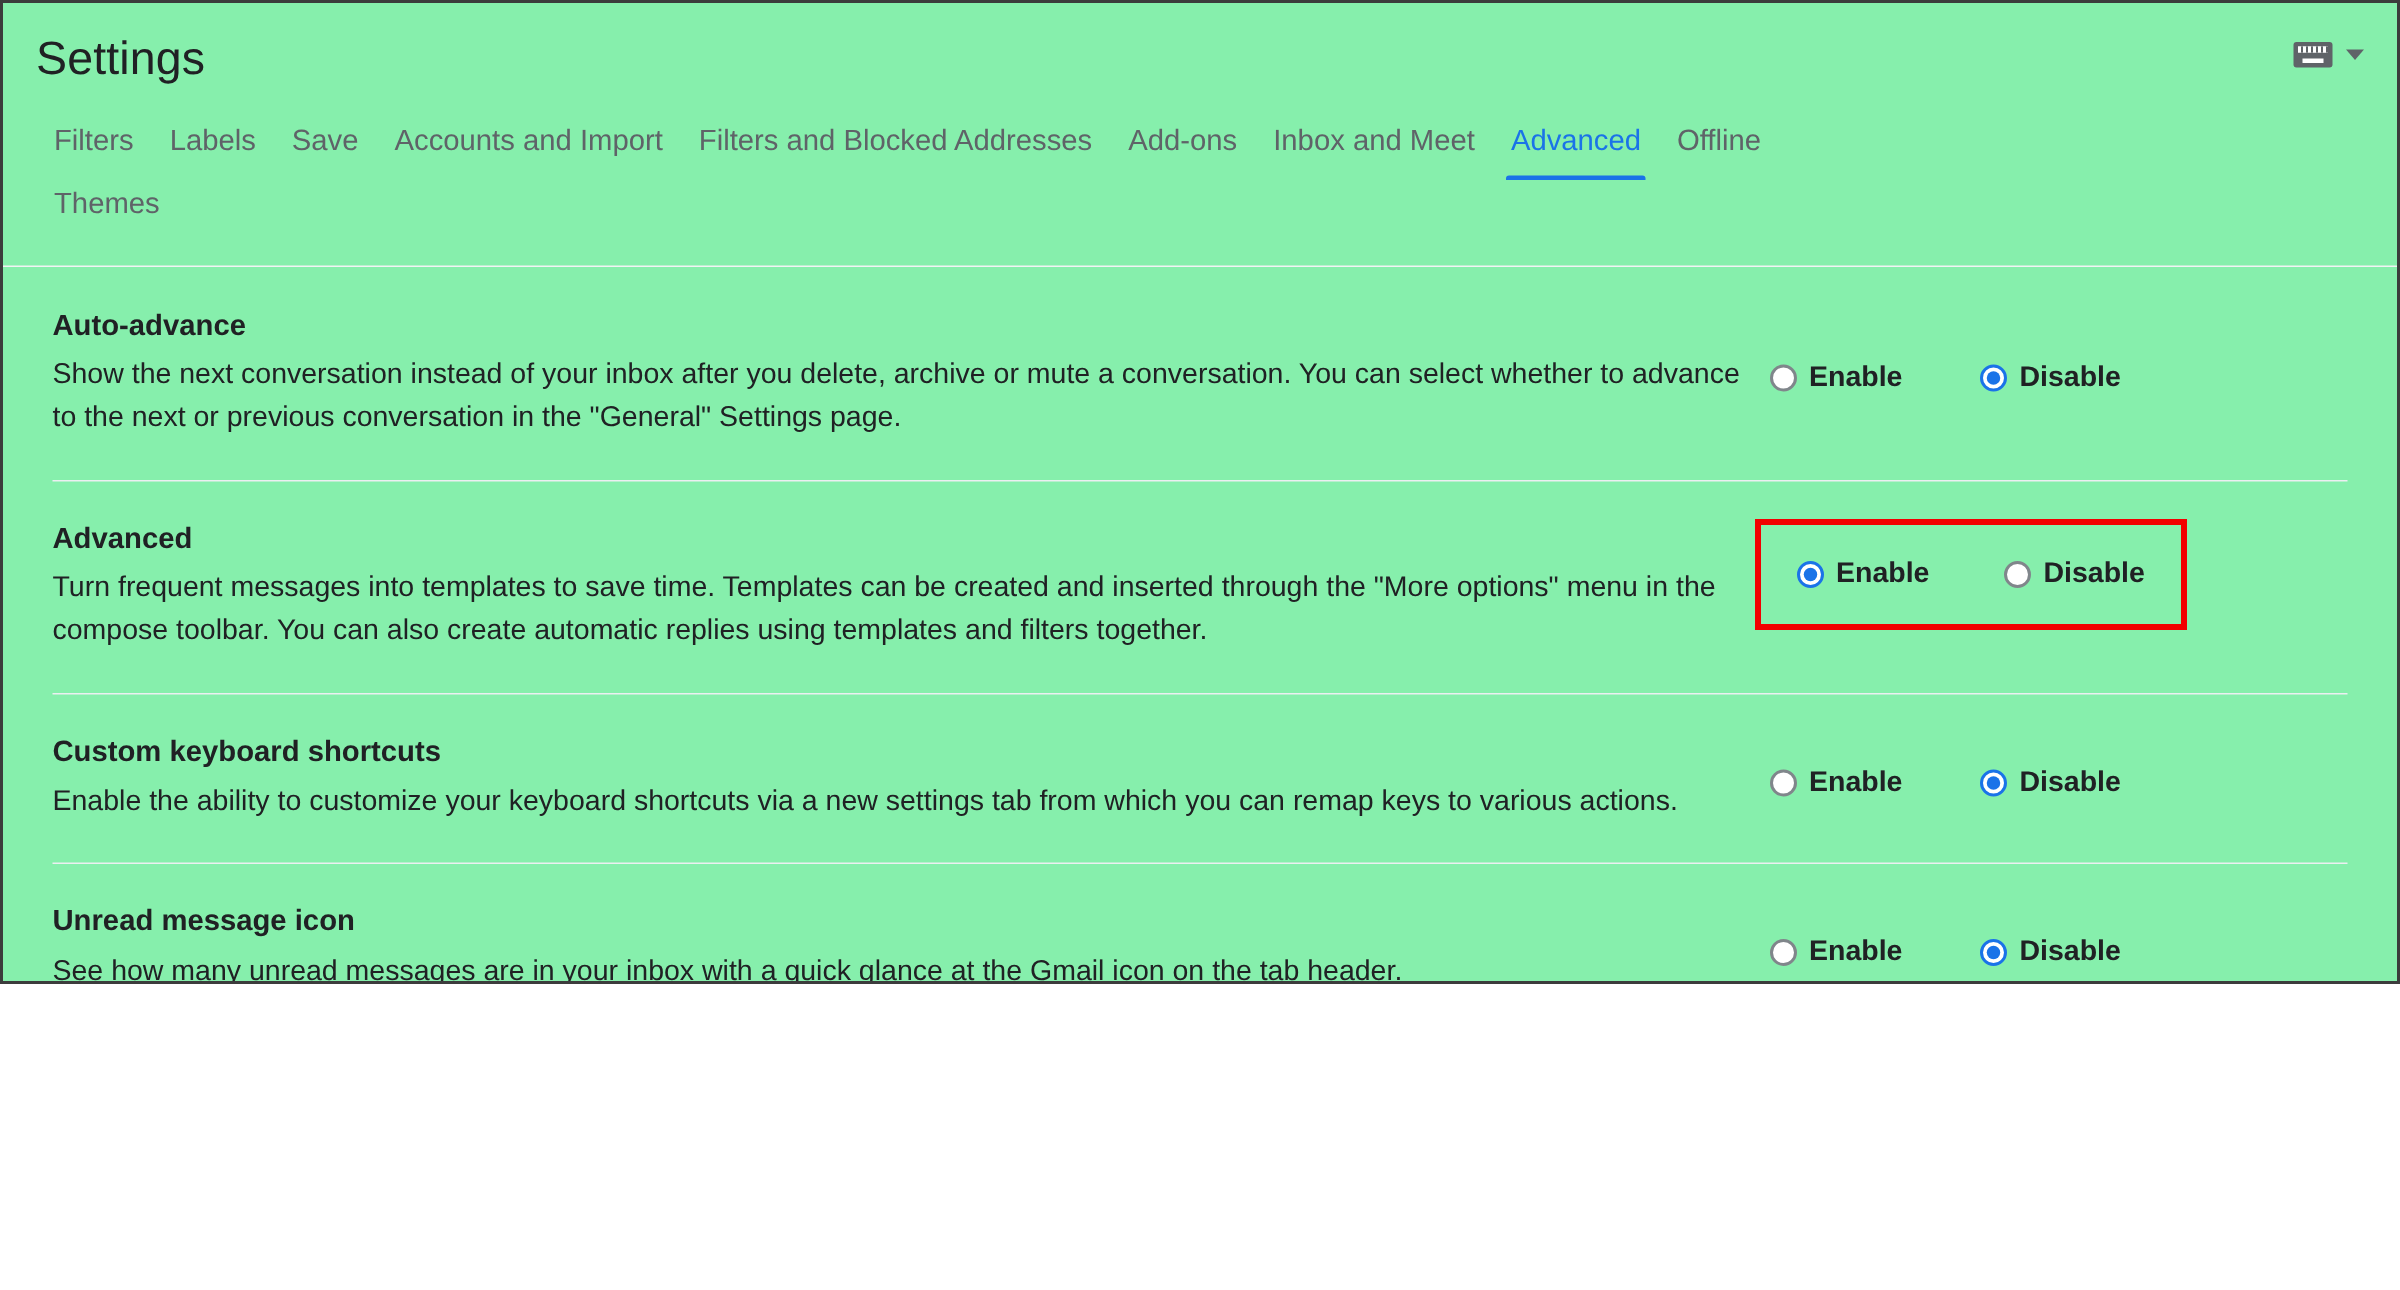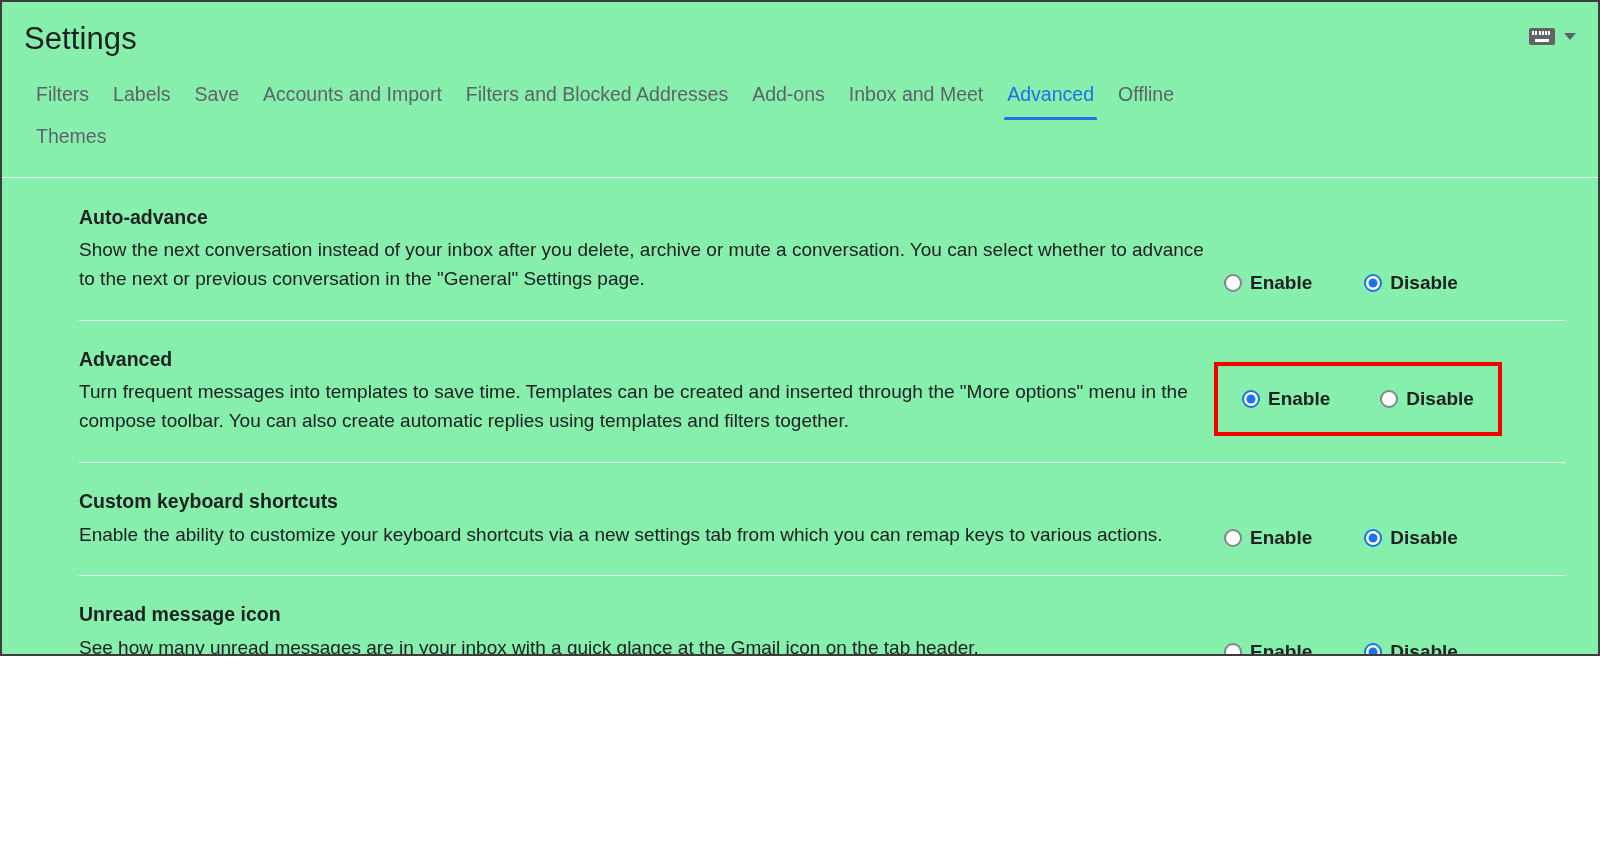--- a/index.html
+++ b/index.html
@@ -120,24 +120,23 @@
     width: 100%;
     margin-top: 16px;
   }
 
   
   .settings-body {
     padding: 0 33px;
   }
   .setting-row {
     display: flex;
-    align-items: flex-end;
+    align-items: center;
     padding: 27px 0 26px 0;
     position: relative;
-    margin-left: 44px;
   }
   .setting-row + .setting-row::before {
     content: "";
     position: absolute;
     top: 0;
     left: 0;
     right: 0;
     height: 1px;
     background: #eceff1;
   }

